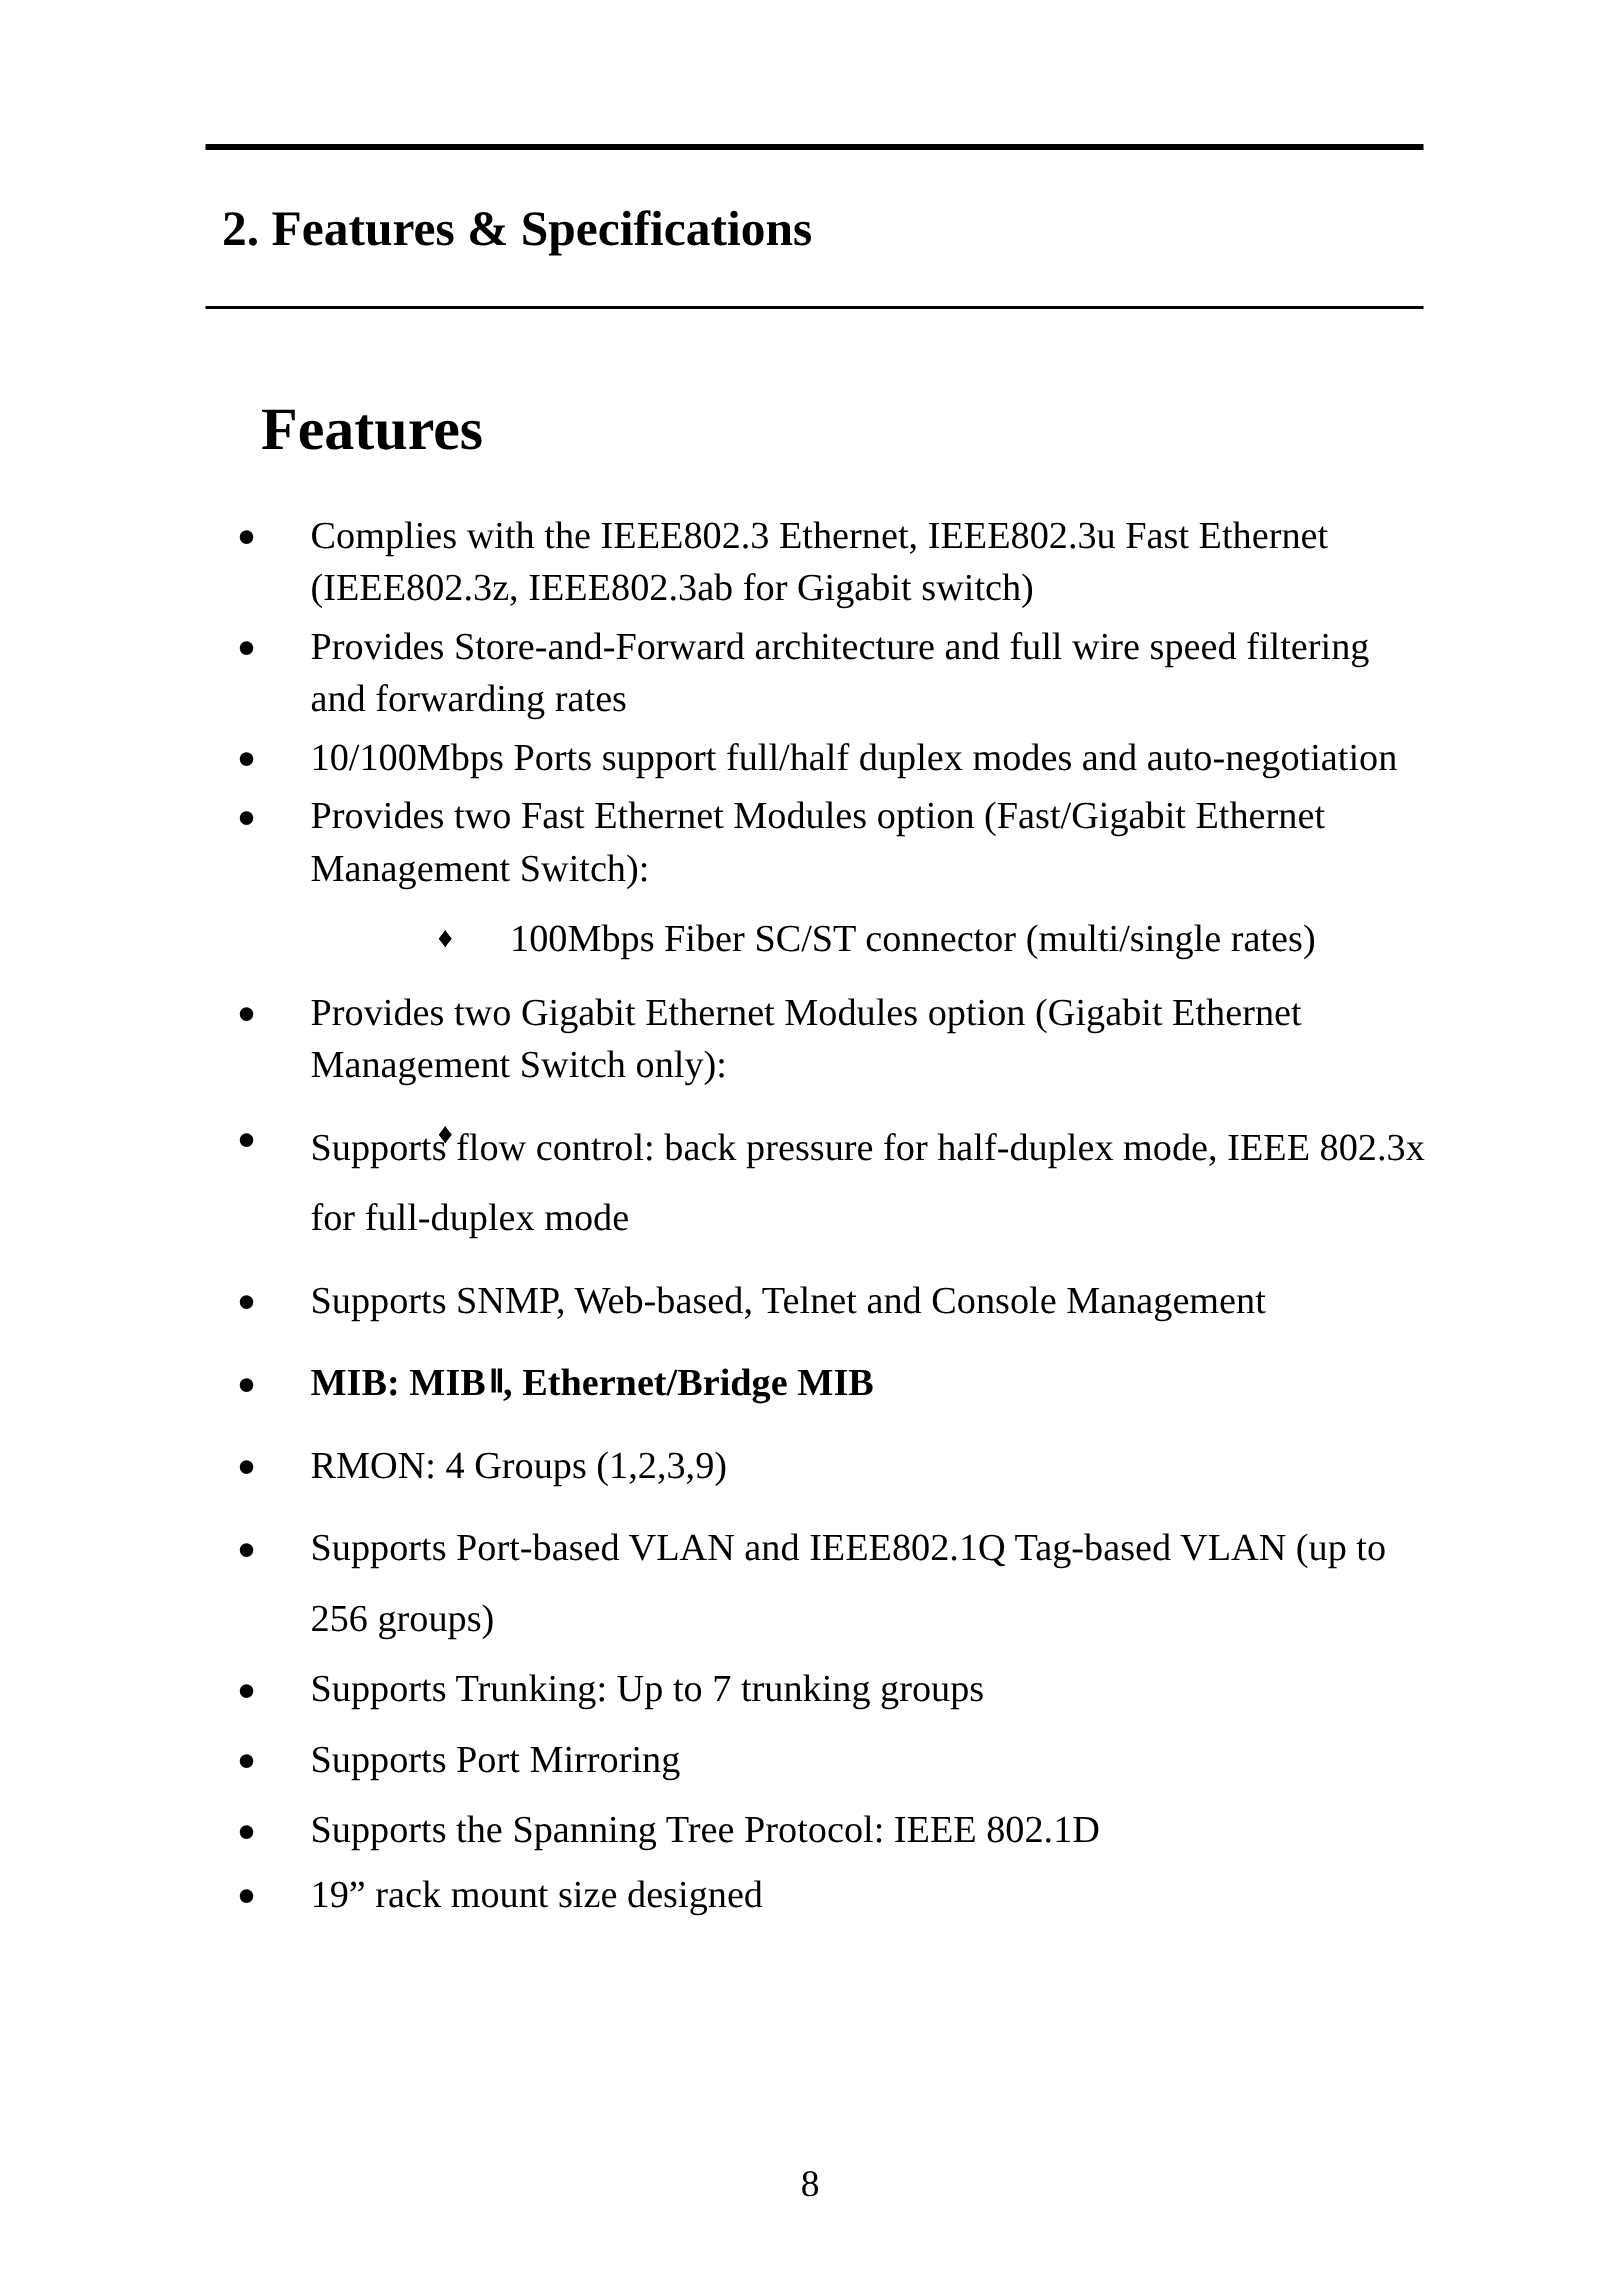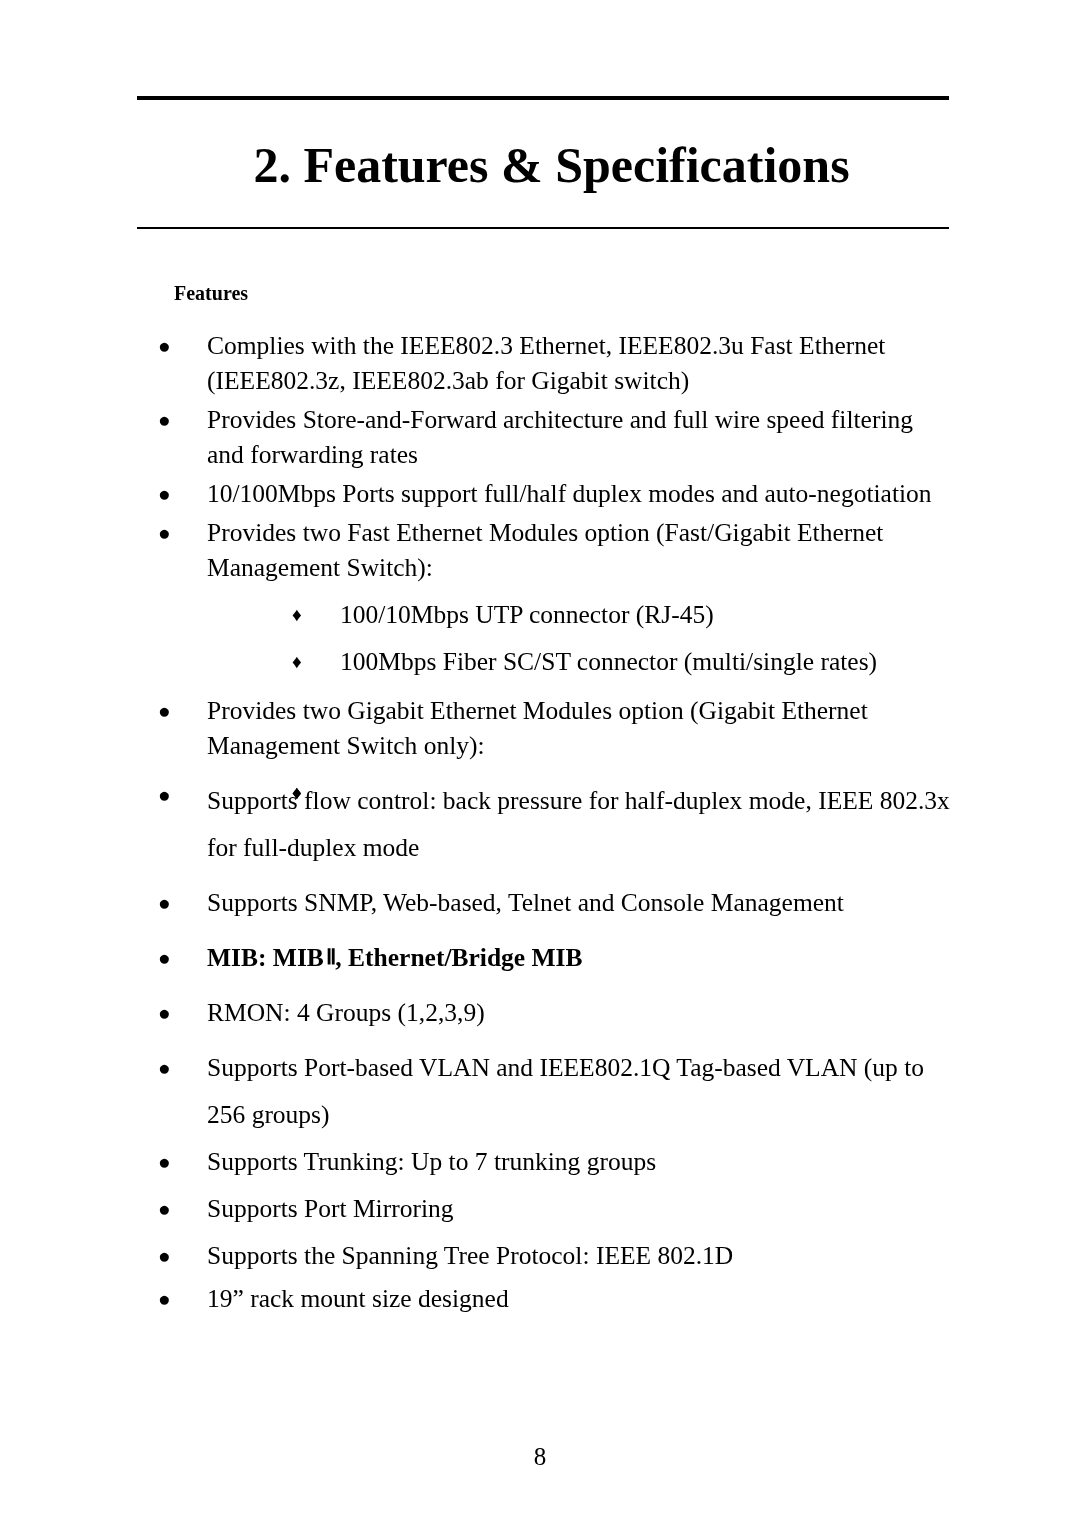--- a/index.html
+++ b/index.html
@@ -33,30 +33,29 @@
     margin: 0 0 0 0;
   }
   .rule-bottom {
     border-top: 2px solid #000;
     width: 812px;
     margin: 2px 0 0 0;
   }
   .chapter-title {
     font-family: "Liberation Serif", serif;
     font-weight: bold;
-    font-size: 50px;
+    font-size: 33px;
     line-height: 46px;
     padding: 8px 0 6px 11px;
     letter-spacing: 0px;
-    text-align: center;
   }
   .section-title {
     font-family: "Liberation Serif", serif;
     font-weight: bold;
-    font-size: 20px;
+    font-size: 40px;
     line-height: 38px;
     padding: 28px 0 0 37px;
   }
   ul.features {
     list-style: none;
     margin: 0;
     padding: 0;
   }
   .feat-item {
     position: relative;
@@ -141,21 +140,20 @@
         <span class="bullet">●</span>
         <span class="txt">10/100Mbps Ports support full/half duplex modes and auto-negotiation</span>
       </li>
 
       <li class="feat-item tight">
         <span class="bullet">●</span>
         <span class="txt">Provides two Fast Ethernet Modules option (Fast/Gigabit Ethernet Management Switch):</span>
         <ul class="subs">
           <li class="sub-item">
             <span class="dbullet">♦</span>
-            <span>100/10Mbps UTP connector (RJ-45)</span>
           </li>
           <li class="sub-item">
             <span class="dbullet">♦</span>
             <span>100Mbps Fiber SC/ST connector (multi/single rates)</span>
           </li>
         </ul>
       </li>
 
       <li class="feat-item gap-large">
         <span class="bullet">●</span>

